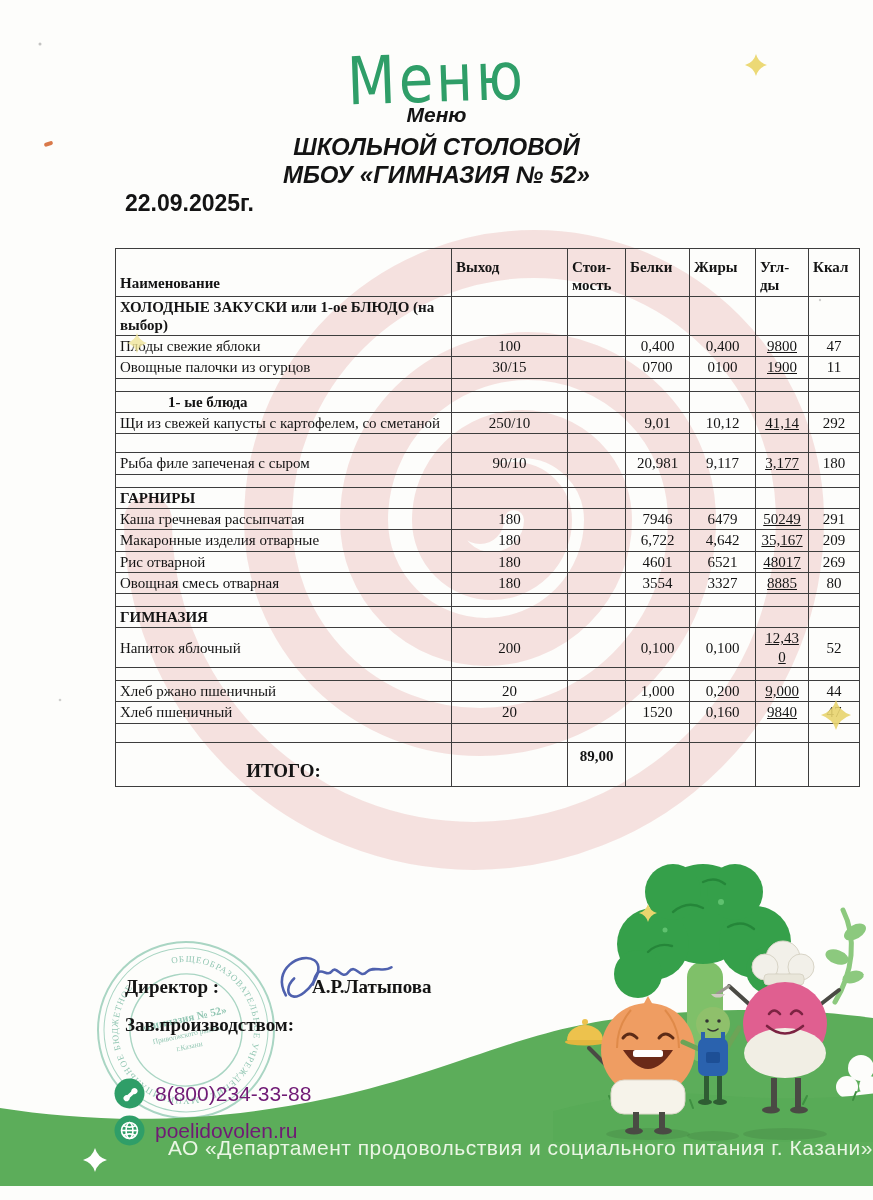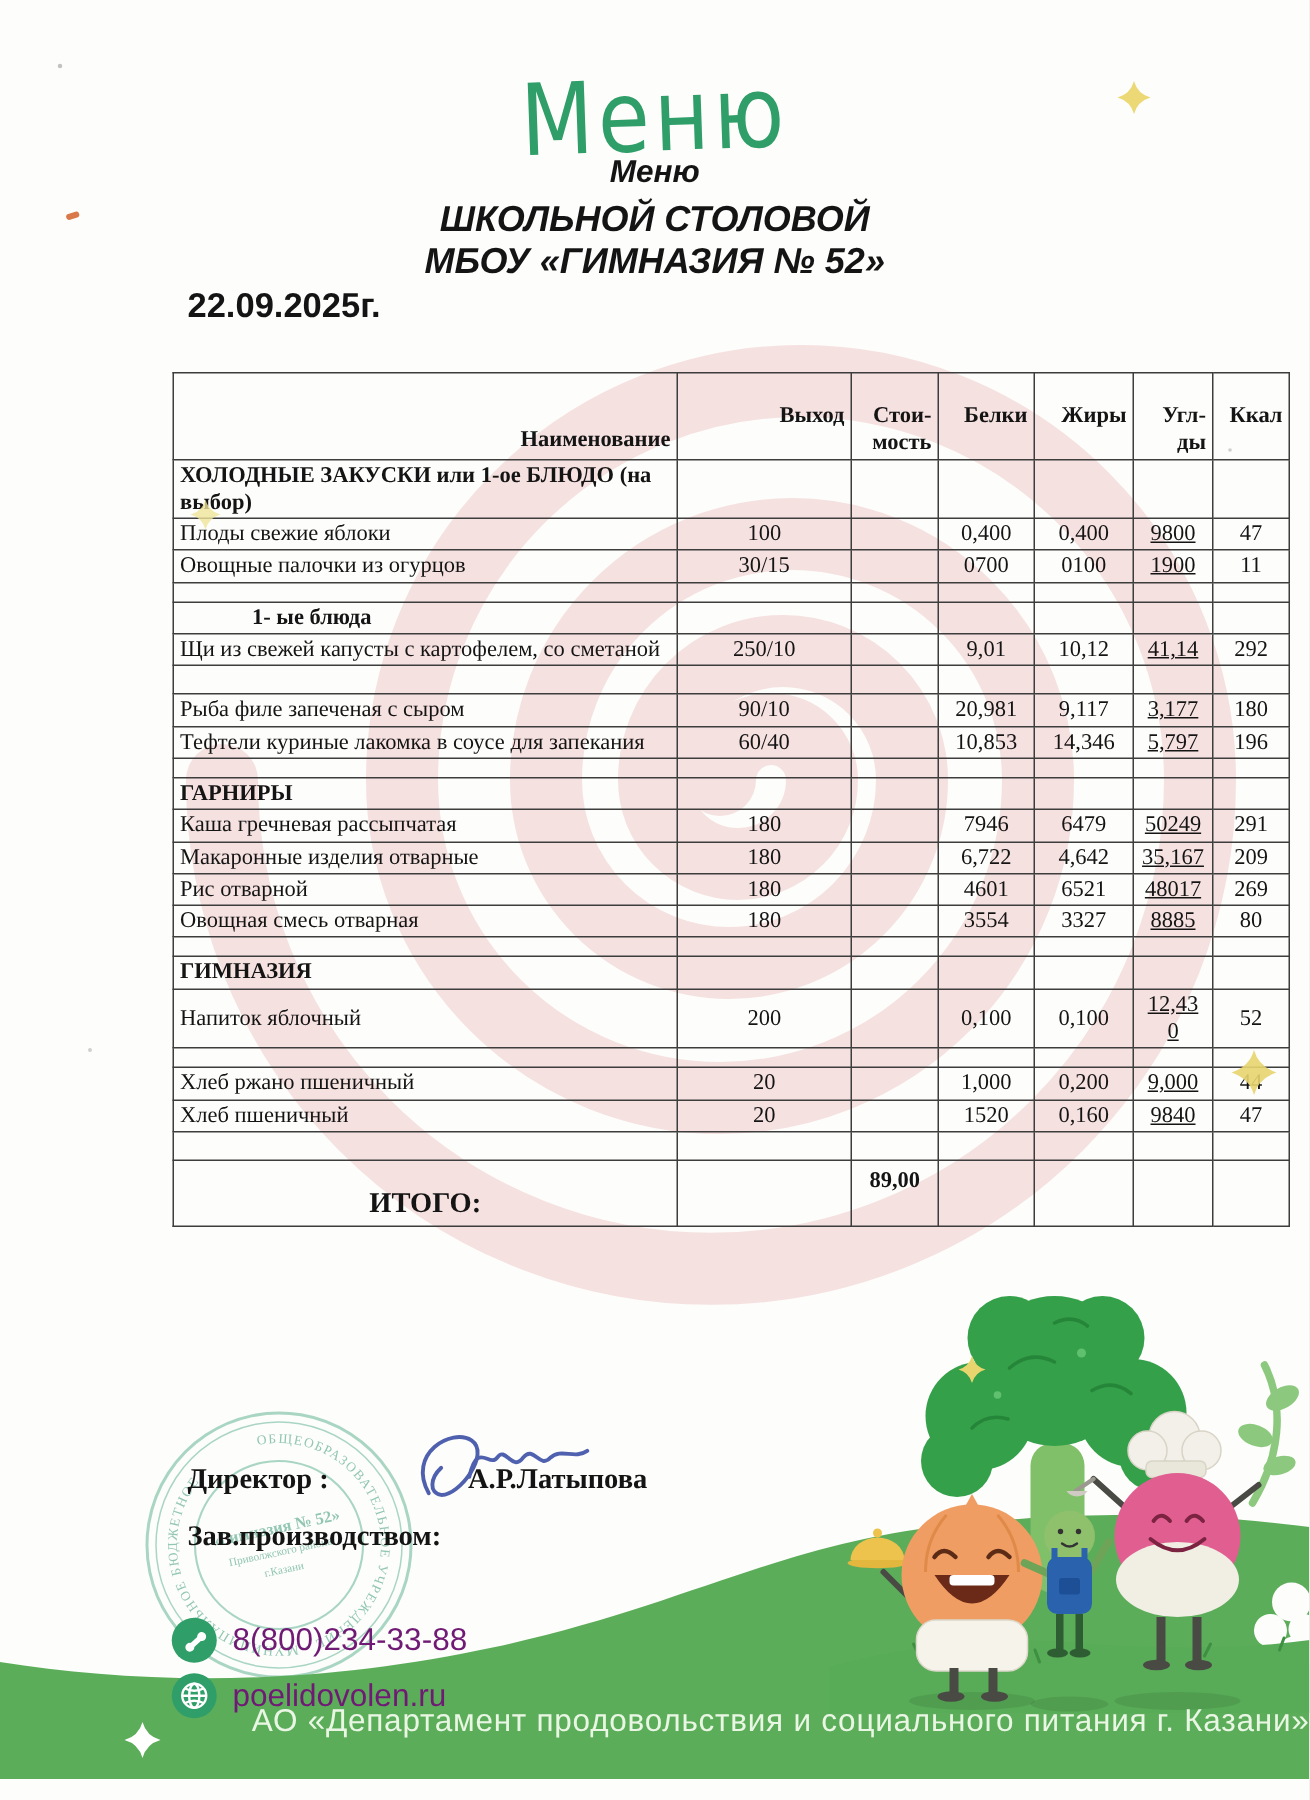--- a/index.html
+++ b/index.html
@@ -16,21 +16,21 @@
   .t-sub1{position:absolute;left:0;right:0;top:133px;text-align:center;z-index:2;
           font-family:"Liberation Sans",sans-serif;font-weight:bold;font-style:italic;font-size:24px;}
   .t-sub2{position:absolute;left:0;right:0;top:161px;text-align:center;z-index:2;
           font-family:"Liberation Sans",sans-serif;font-weight:bold;font-style:italic;font-size:24px;}
   .date{position:absolute;left:125px;top:190px;z-index:2;
         font-family:"Liberation Sans",sans-serif;font-weight:bold;font-size:23px;}
   
   .table-wrap{position:absolute;left:115px;top:248px;width:744px;z-index:2;}
   table{border-collapse:collapse;width:744px;font-size:15px;table-layout:fixed;}
   th,td{border:1px solid #3d3d3d;padding:1px 4px;line-height:1.22;overflow:hidden;}
-  th{font-weight:bold;text-align:right;vertical-align:top;white-space:pre-line;padding-top:19px;}
+  th{font-weight:bold;text-align:left;vertical-align:top;white-space:pre-line;padding-top:9px;}
   th.c0{vertical-align:bottom;padding-bottom:3px;}
   thead tr{height:37px;}
   col.c0{width:336px}col.c1{width:116px}col.c2{width:58px}col.c3{width:64px}
   col.c4{width:66px}col.c5{width:53px}col.c6{width:51px}
   td.c0{text-align:left;}
   td.c1,td.c2,td.c3,td.c4,td.c5,td.c6{text-align:center;}
   td.c5{white-space:pre-line;text-decoration:underline;}
   tr.r-item{height:20px}
   tr.r-item-tall{height:35px}
   tr.r-empty{height:13px}
@@ -164,29 +164,20 @@
           </tr>
           <tr class="r-item">
             <td class="c0">Рыба филе запеченая с сыром</td>
             <td class="c1">90/10</td>
             <td class="c2"></td>
             <td class="c3">20,981</td>
             <td class="c4">9,117</td>
             <td class="c5">3,177</td>
             <td class="c6">180</td>
           </tr>
-          <tr class="r-item">
-            <td class="c0">Тефтели куриные лакомка в соусе для запекания</td>
-            <td class="c1">60/40</td>
-            <td class="c2"></td>
-            <td class="c3">10,853</td>
-            <td class="c4">14,346</td>
-            <td class="c5">5,797</td>
-            <td class="c6">196</td>
-          </tr>
           <tr class="r-empty">
             <td class="c0"></td>
             <td class="c1"></td>
             <td class="c2"></td>
             <td class="c3"></td>
             <td class="c4"></td>
             <td class="c5"></td>
             <td class="c6"></td>
           </tr>
           <tr class="r-section">

